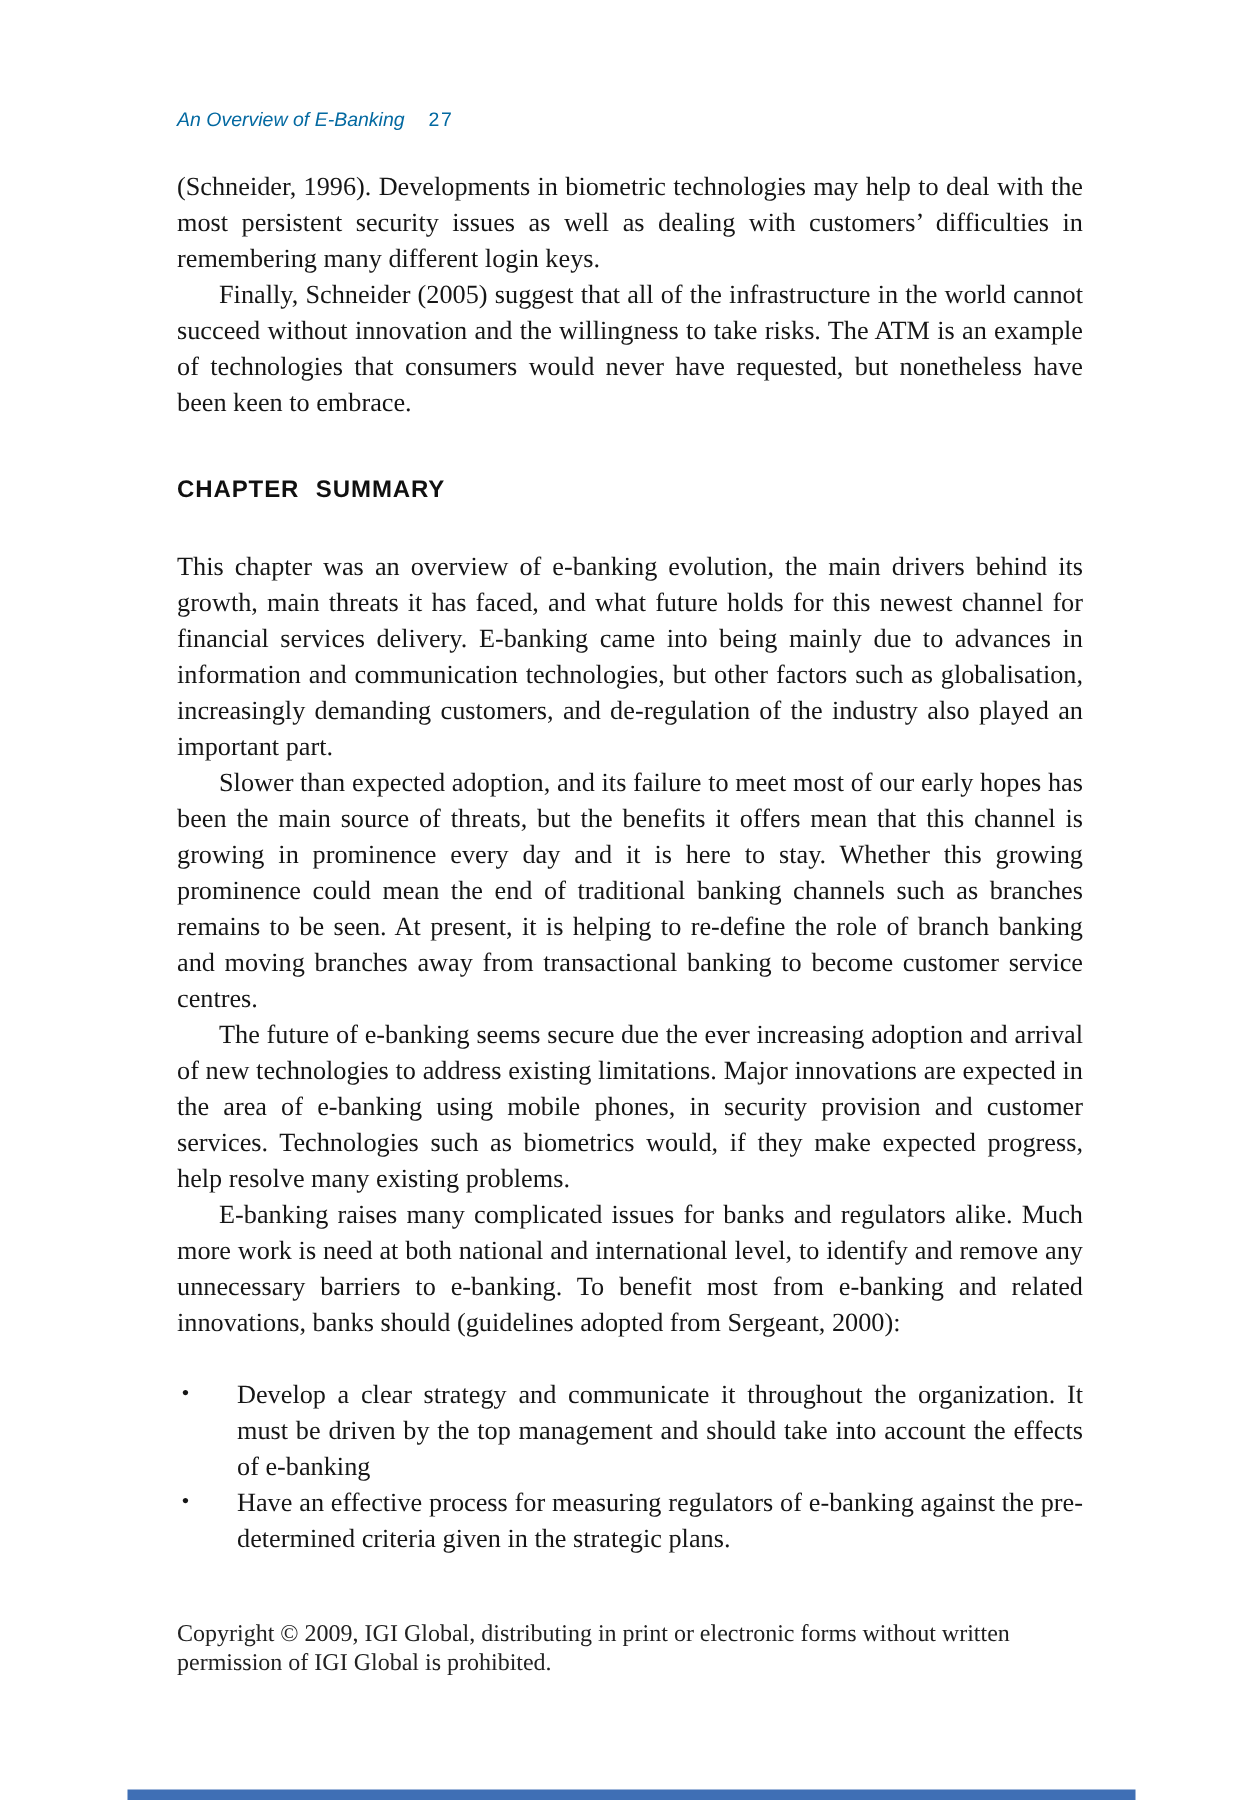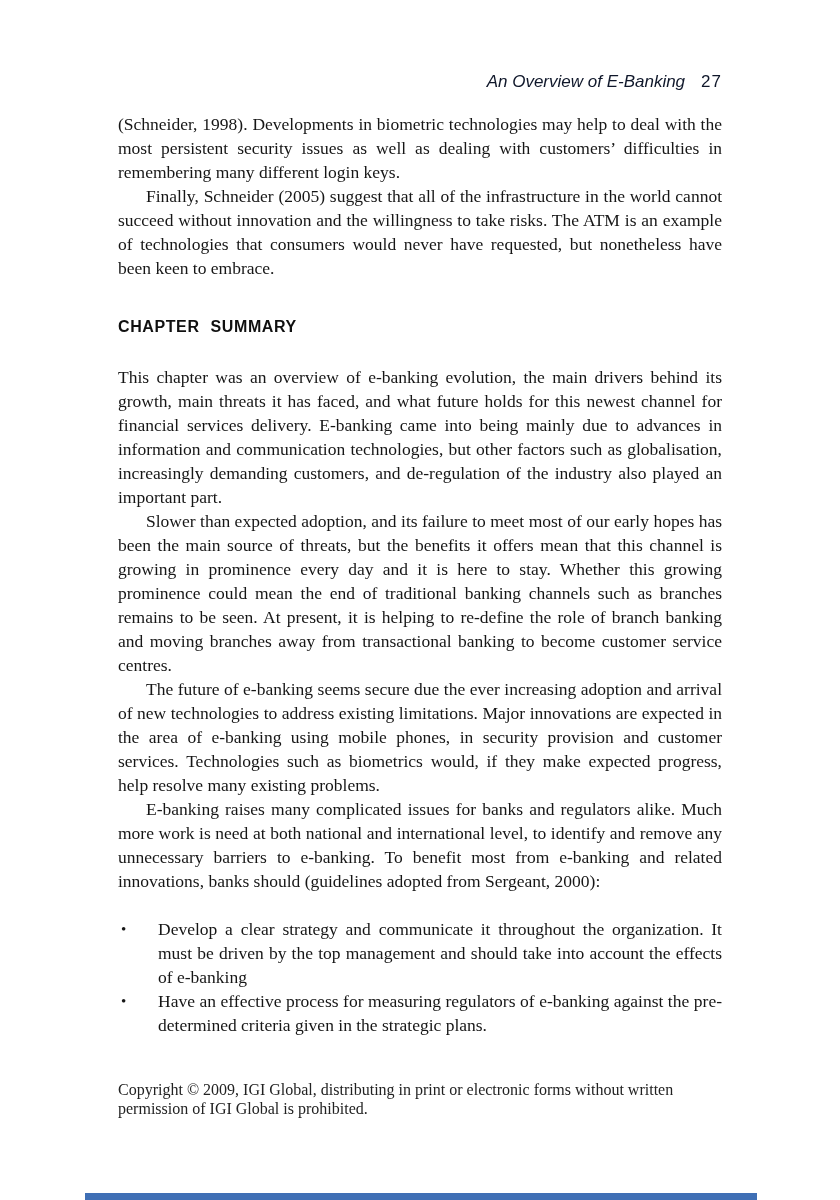--- a/index.html
+++ b/index.html
@@ -10,24 +10,23 @@
     background: #ffffff;
     overflow: hidden;
     font-family: "Liberation Serif", serif;
     color: #161616;
   }
   .running-head {
     position: absolute;
     top: 72px;
     left: 118px;
     width: 604px;
-    text-align: right;
     font-family: "Liberation Sans", sans-serif;
-    font-size: 17px;
-    color: #0f172a;
+    font-size: 13px;
+    color: #0369a1;
   }
   .running-title { font-style: italic; }
   .page-number { font-style: normal; margin-left: 16px; letter-spacing: 1px; }
   .body-col {
     position: absolute;
     top: 112px;
     left: 118px;
     width: 604px;
   }
   .para {
@@ -88,21 +87,21 @@
 <body>
 
 <div class="page">
 
   <div class="running-head">
     <span class="running-title">An Overview of E-Banking</span><span class="page-number">27</span>
   </div>
 
   <div class="body-col">
 
-    <p class="para">(Schneider, 1998). Developments in biometric technologies may help to deal with the most persistent security issues as well as dealing with customers’ difficulties in remembering many different login keys.</p>
+    <p class="para">(Schneider, 1996). Developments in biometric technologies may help to deal with the most persistent security issues as well as dealing with customers’ difficulties in remembering many different login keys.</p>
 
     <p class="para indent">Finally, Schneider (2005) suggest that all of the infrastructure in the world cannot succeed without innovation and the willingness to take risks. The ATM is an example of technologies that consumers would never have requested, but nonetheless have been keen to embrace.</p>
 
     <h2 class="section-heading">CHAPTER SUMMARY</h2>
 
     <p class="para">This chapter was an overview of e-banking evolution, the main drivers behind its growth, main threats it has faced, and what future holds for this newest channel for financial services delivery. E-banking came into being mainly due to advances in information and communication technologies, but other factors such as globalisation, increasingly demanding customers, and de-regulation of the industry also played an important part.</p>
 
     <p class="para indent">Slower than expected adoption, and its failure to meet most of our early hopes has been the main source of threats, but the benefits it offers mean that this channel is growing in prominence every day and it is here to stay. Whether this growing prominence could mean the end of traditional banking channels such as branches remains to be seen. At present, it is helping to re-define the role of branch banking and moving branches away from transactional banking to become customer service centres.</p>
 
     <p class="para indent">The future of e-banking seems secure due the ever increasing adoption and arrival of new technologies to address existing limitations. Major innovations are expected in the area of e-banking using mobile phones, in security provision and customer services. Technologies such as biometrics would, if they make expected progress, help resolve many existing problems.</p>

